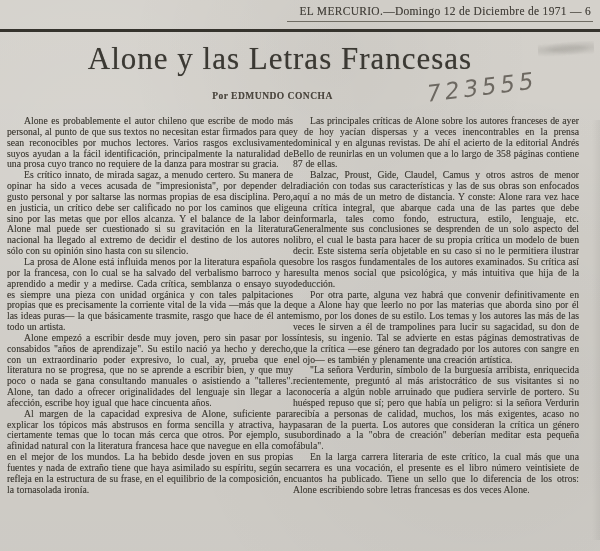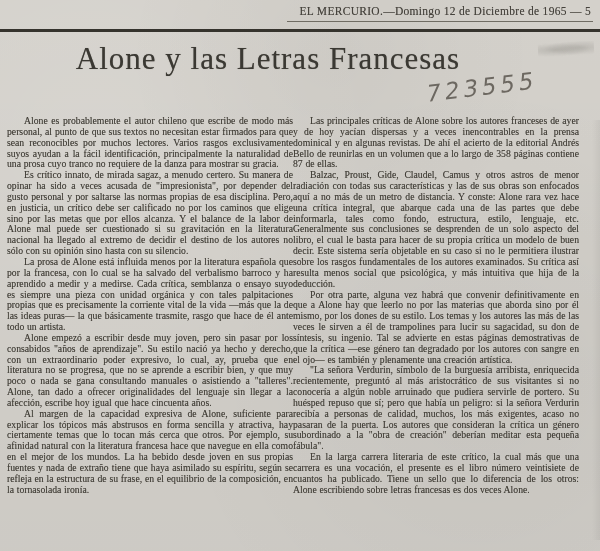--- a/index.html
+++ b/index.html
@@ -30,20 +30,21 @@
     position:absolute;top:29px;left:0;width:600px;height:2.5px;
     background:#35332d;
   }
   .headline{
     position:absolute;top:41px;left:0;width:536px;
     text-align:center;
     font-size:31px;font-weight:500;letter-spacing:1px;
     color:#3b3933;
     text-shadow:0 0 0.7px rgba(59,57,51,0.55);
     margin:0;
+    padding-left:12px;
   }
   .byline{
     position:absolute;top:91px;left:0;width:545px;
     text-align:center;
     font-size:9.5px;font-weight:bold;letter-spacing:0.5px;
     color:#4c473f;
     text-shadow:0 0 0.5px rgba(76,71,63,0.5);
   }
   .annotation{
     position:absolute;top:74px;left:426px;
@@ -78,27 +79,28 @@
     text-shadow:0 0 0.6px rgba(64,61,54,0.5);
     word-spacing:0.3px;
   }
   .col p{margin:0;text-indent:17px;}
 </style>
 </head>
 <body>
 
 <div class="page">
 
-  <div class="masthead">EL MERCURIO.—Domingo 12 de Diciembre de 1965 — 5</div>
+  <div class="masthead">EL MERCURIO.—Domingo 12 de Diciembre de 1971 — 6</div>
 
   <div class="masthead-underline"></div>
   <div class="top-rule"></div>
 
   <h1 class="headline">Alone y las Letras Francesas</h1>
 
+  <div class="byline">Por EDMUNDO CONCHA</div>
 
   <div class="annotation">723555</div>
 
   <div class="stamp-smudge"></div>
   <div class="edge-smudge"></div>
 
   <div class="columns">
     <div class="col">
         <p>Alone es probablemente el autor chileno que escribe de modo más personal, al punto de que sus textos no necesitan estar firmados para que sean reconocibles por muchos lectores. Varios rasgos exclusivamente suyos ayudan a la fácil identificación, principalmente la naturalidad de una prosa cuyo tranco no requiere de la danza para mostrar su gracia.</p>
         <p>Es crítico innato, de mirada sagaz, a menudo certero. Su manera de opinar ha sido a veces acusada de "impresionista", por depender del gusto personal y por saltarse las normas propias de esa disciplina. Pero, en justicia, un crítico debe ser calificado no por los caminos que elige sino por las metas que por ellos alcanza. Y el balance de la labor de Alone mal puede ser cuestionado si su gravitación en la literatura nacional ha llegado al extremo de decidir el destino de los autores no sólo con su opinión sino hasta con su silencio.</p>

